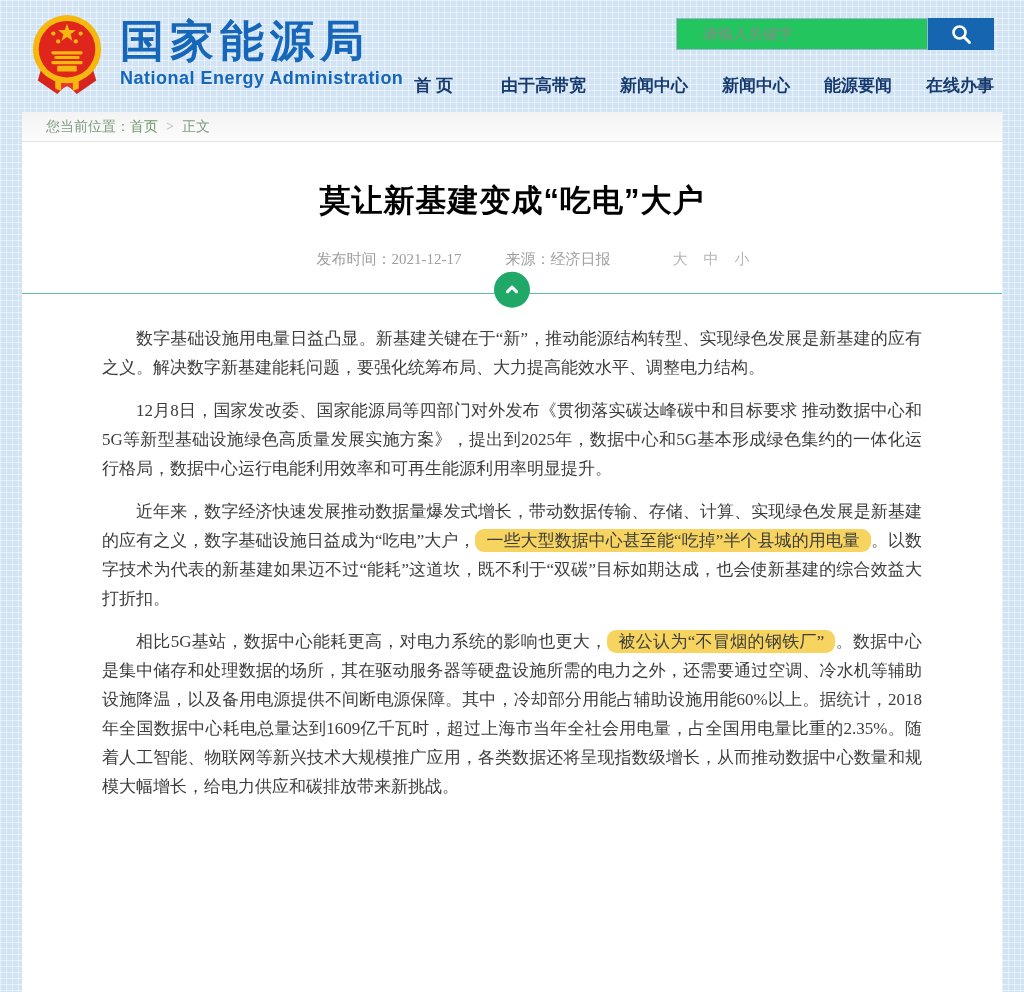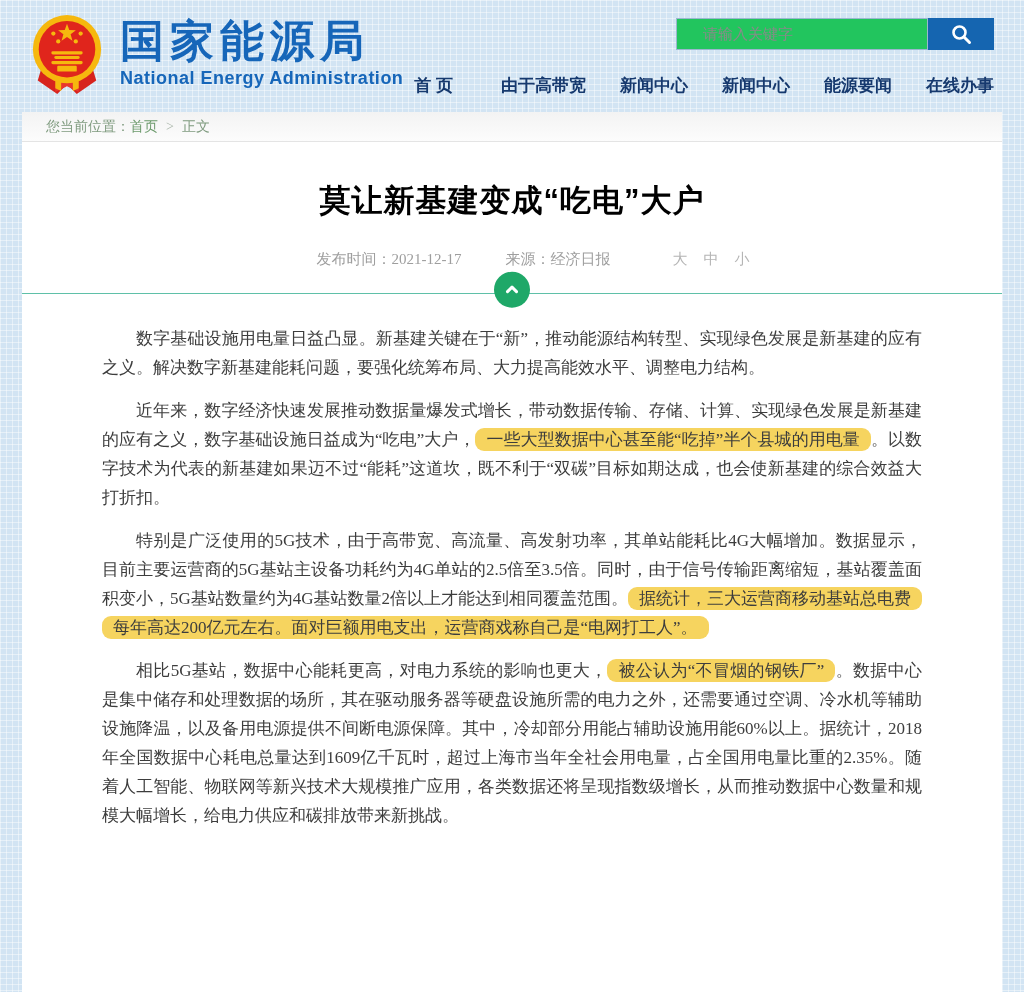--- a/index.html
+++ b/index.html
@@ -202,18 +202,18 @@
   <div class="article-divider">
     <button class="collapse-button">
       <svg width="18" height="18" viewBox="0 0 18 18" aria-hidden="true">
         <polyline points="4.5,11 9,6.5 13.5,11" fill="none" stroke="#ffffff" stroke-width="3" stroke-linecap="round" stroke-linejoin="round"></polyline>
       </svg>
     </button>
   </div>
 
   <article class="article-body" id="article-body">
       <p class="para"><span>数字基础设施用电量日益凸显。新基建关键在于“新”，推动能源结构转型、实现绿色发展是新基建的应有之义。解决数字新基建能耗问题，要强化统筹布局、大力提高能效水平、调整电力结构。</span></p>
+      <p class="para"><span>12月8日，国家发改委、国家能源局等四部门对外发布《贯彻落实碳达峰碳中和目标要求 推动数据中心和5G等新型基础设施绿色高质量发展实施方案》，提出到2025年，数据中心和5G基本形成绿色集约的一体化运行格局，数据中心运行电能利用效率和可再生能源利用率明显提升。</span></p>
       <p class="para"><span>近年来，数字经济快速发展推动数据量爆发式增长，带动数据传输、存储、计算、实现绿色发展是新基建的应有之义，数字基础设施日益成为“吃电”大户，</span><span class="hl">一些大型数据中心甚至能“吃掉”半个县城的用电量</span><span>。以数字技术为代表的新基建如果迈不过“能耗”这道坎，既不利于“双碳”目标如期达成，也会使新基建的综合效益大打折扣。</span></p>
-      <p class="para"><span>特别是广泛使用的5G技术，由于高带宽、高流量、高发射功率，其单站能耗比4G大幅增加。数据显示，目前主要运营商的5G基站主设备功耗约为4G单站的2.5倍至3.5倍。同时，由于信号传输距离缩短，基站覆盖面积变小，5G基站数量约为4G基站数量2倍以上才能达到相同覆盖范围。</span><span class="hl">据统计，三大运营商移动基站总电费每年高达200亿元左右。面对巨额用电支出，运营商戏称自己是“电网打工人”。</span></p>
       <p class="para"><span>相比5G基站，数据中心能耗更高，对电力系统的影响也更大，</span><span class="hl">被公认为“不冒烟的钢铁厂”</span><span>。数据中心是集中储存和处理数据的场所，其在驱动服务器等硬盘设施所需的电力之外，还需要通过空调、冷水机等辅助设施降温，以及备用电源提供不间断电源保障。其中，冷却部分用能占辅助设施用能60%以上。据统计，2018年全国数据中心耗电总量达到1609亿千瓦时，超过上海市当年全社会用电量，占全国用电量比重的2.35%。随着人工智能、物联网等新兴技术大规模推广应用，各类数据还将呈现指数级增长，从而推动数据中心数量和规模大幅增长，给电力供应和碳排放带来新挑战。</span></p>
     </article>
 
 </main>
 
 </body></html>

